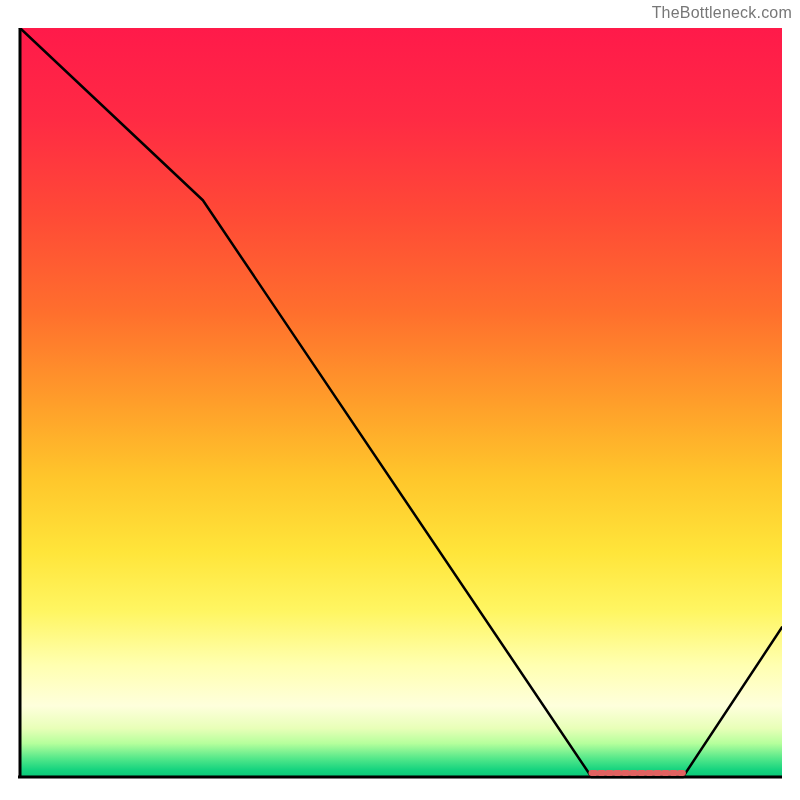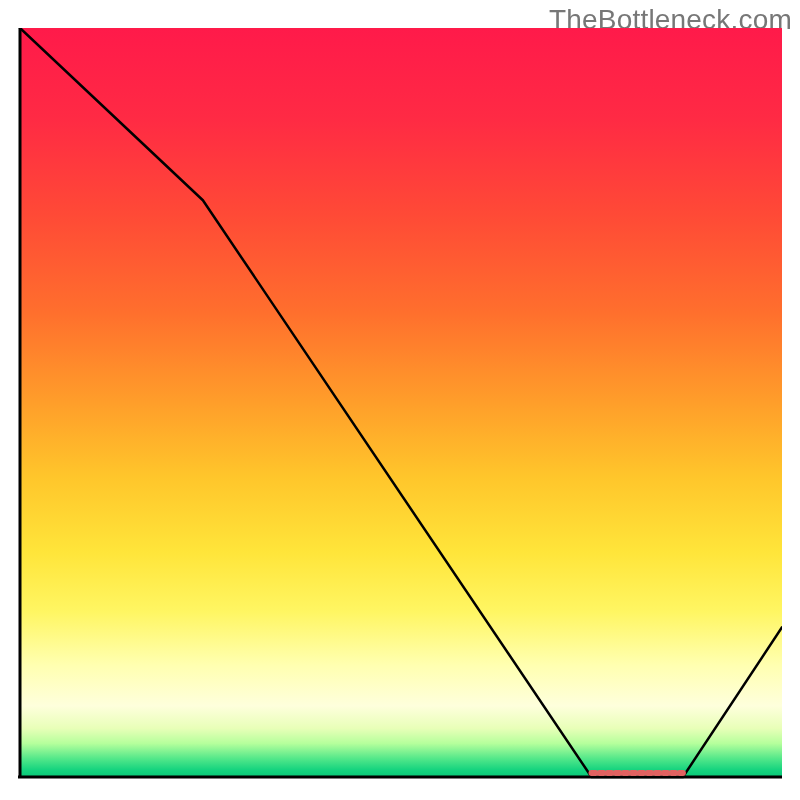--- a/index.html
+++ b/index.html
@@ -15,21 +15,21 @@
     width: 800px;
     height: 800px;
     position: relative;
     background: #ffffff;
   }
   .watermark {
     position: absolute;
     top: 4px;
     right: 8px;
     color: #777777;
-    font-size: 28px;
+    font-size: 16px;
     font-weight: 500;
     letter-spacing: 0.2px;
     user-select: none;
   }
   .chart-svg {
     position: absolute;
     left: 18px;
     top: 28px;
     width: 764px;
     height: 760px;

